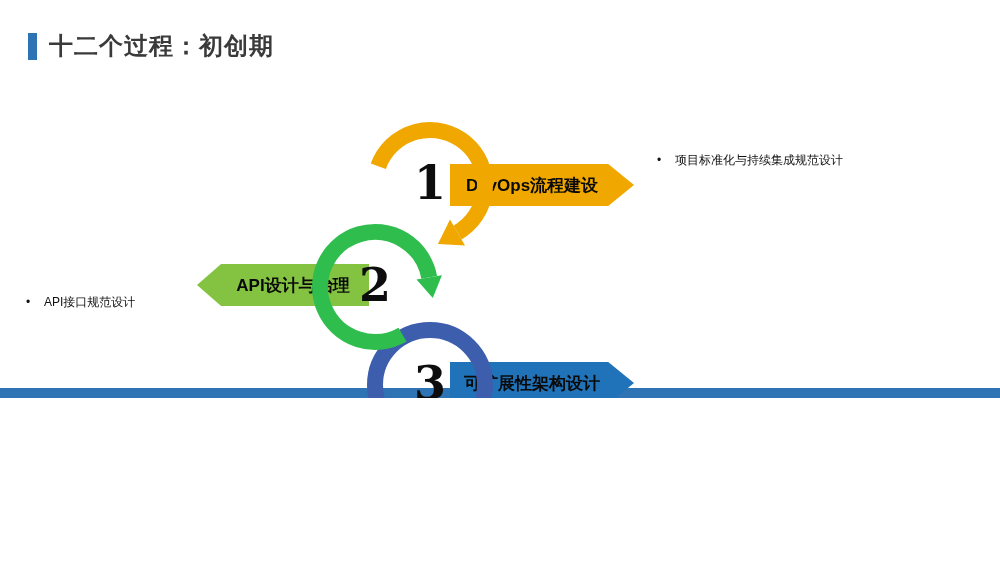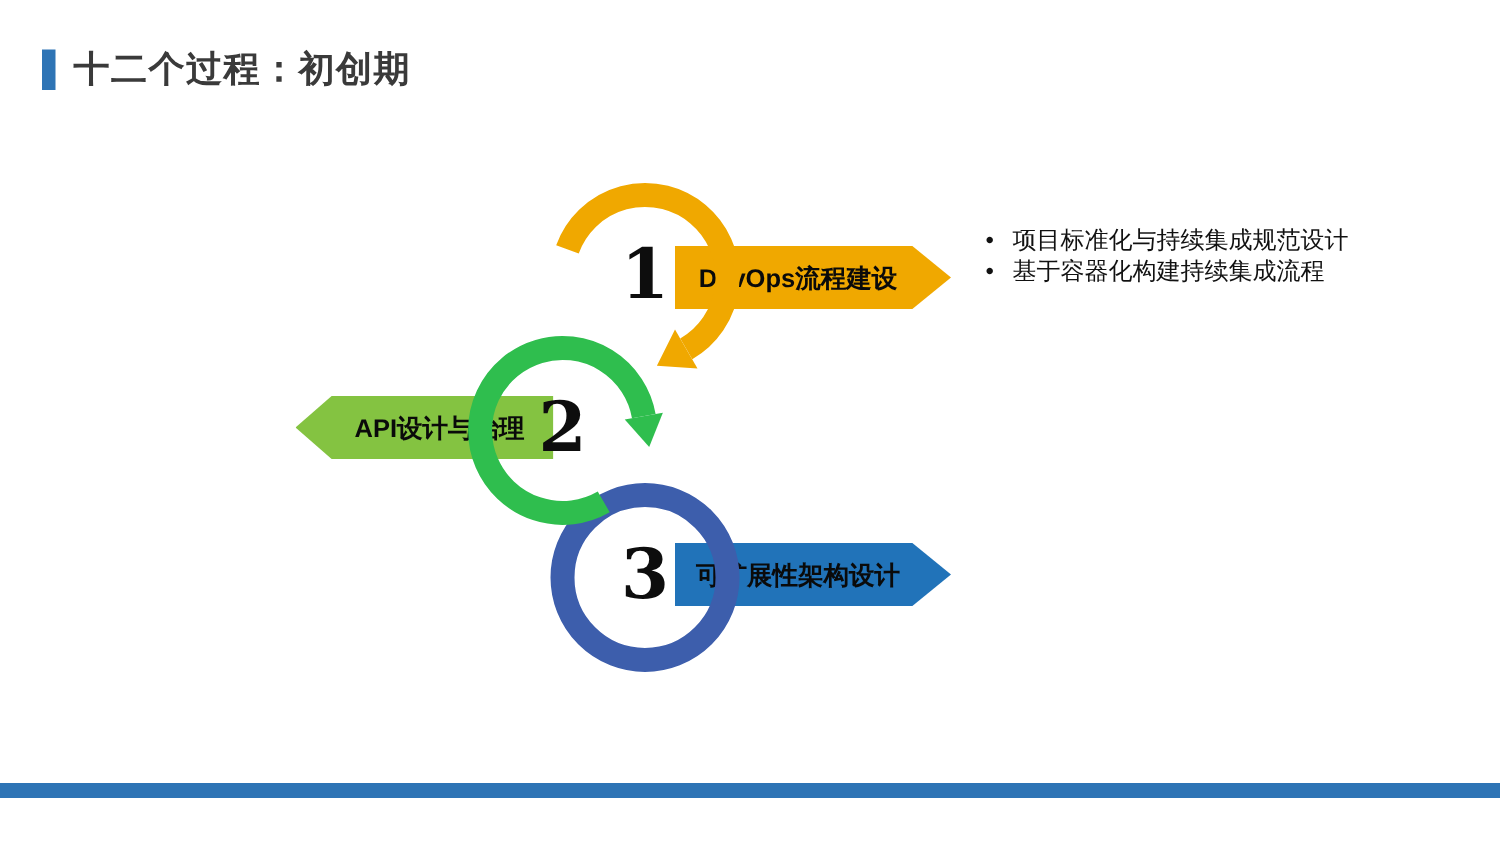--- a/index.html
+++ b/index.html
@@ -1,21 +1,21 @@
 <!DOCTYPE html>
 <html><head>
 <meta charset="utf-8">
 <style>
   html, body { margin: 0; padding: 0; }
   body { font-family: "Liberation Sans", "DejaVu Sans", sans-serif; }
 
   .slide {
     position: relative;
     width: 1000px;
-    height: 532px;
+    height: 398px;
     background: #ffffff;
     overflow: hidden;
   }
 
   
   .title-row {
     position: absolute;
     left: 28px;
     top: 30px;
     display: flex;
@@ -81,21 +81,21 @@
     background: #2173B9;
     clip-path: polygon(0 0, 86% 0, 100% 50%, 86% 100%, 0 100%);
     padding-right: 20px;
   }
 
   
   .bullets { position: absolute; margin: 0; padding: 0; list-style: none; }
   .bullets li {
     position: relative;
     padding-left: 22px;
-    font-size: 16px;
+    font-size: 12px;
     color: #111111;
     line-height: 21px;
   }
   .bullets li::before { content: "•"; position: absolute; left: 4px; top: 0; }
   .bullets-1 { left: 653px; top: 150px; width: 310px; }
   .bullets-2 { left: 22px;  top: 292px; width: 330px; }
   .bullets-3 { left: 653px; top: 336px; width: 330px; }
 
   
   .footer-bar {
@@ -143,22 +143,22 @@
   </div>
   <div class="banner banner-2">
     <span class="banner-label">API设计与治理</span>
   </div>
   <div class="banner banner-3">
     <span class="banner-label">可扩展性架构设计</span>
   </div>
 
   <ul class="bullets bullets-1">
     <li>项目标准化与持续集成规范设计</li>
-    <li>基于容器化构建持续集成流程</li>
   </ul>
 
   <ul class="bullets bullets-2">
+    <li>API接口规范设计</li>
   </ul>
 
 
   <div class="footer-bar"></div>
 
 </div>
 
 </body></html>

